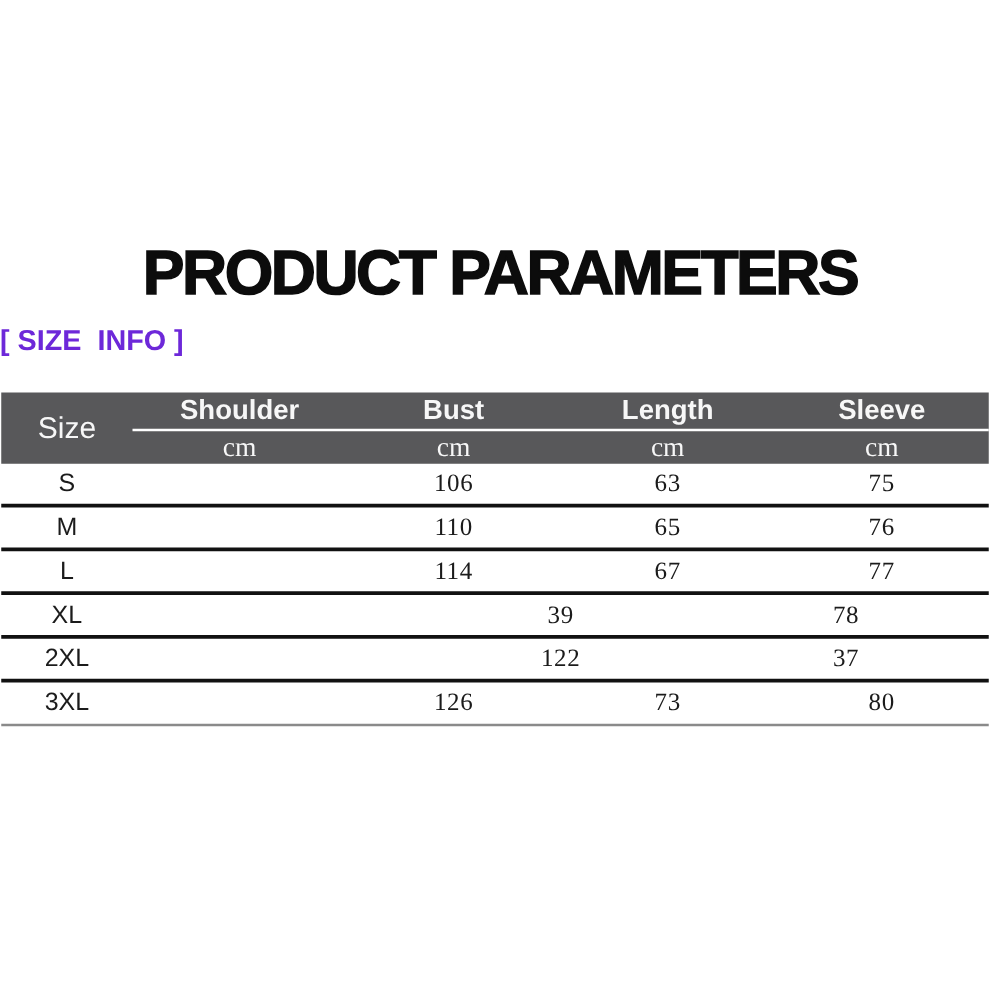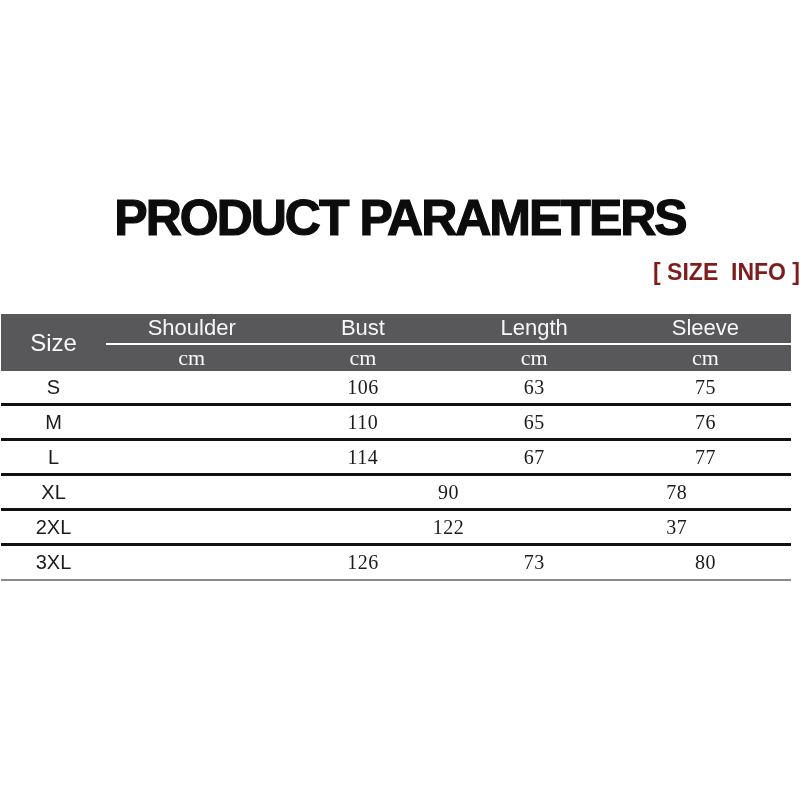--- a/index.html
+++ b/index.html
@@ -16,40 +16,41 @@
   .stage{position:relative;width:800px;height:800px;background:var(--background);}
 
   .title{
     position:absolute;top:193px;left:0;width:800px;
     text-align:center;font-size:50px;font-weight:bold;letter-spacing:-2px;
     color:#0c0c0c;line-height:1;-webkit-text-stroke:1.2px #0c0c0c;
     white-space:pre;
   }
   .subtitle{
     position:absolute;top:259px;left:0;width:800px;
-    text-align:right;font-size:23px;font-weight:bold;letter-spacing:0px;
-    color:#7f1d1d;line-height:1.2;white-space:pre;
+    text-align:left;font-size:23px;font-weight:bold;letter-spacing:0px;
+    color:#6d28d9;line-height:1.2;white-space:pre;
   }
 
   .size-table{
     position:absolute;top:314px;left:1px;width:790px;
     color:var(--body-text);
   }
   .thead{
     display:flex;height:57px;background:var(--header-bg);
     color:var(--header-text);
   }
   .corner{
     width:13.3%;display:flex;align-items:center;justify-content:center;
     font-size:24px;
   }
   .measures{flex:1;display:flex;flex-direction:column;}
   .measure-labels{
     flex:11;display:flex;align-items:center;
     border-bottom:2px solid #ffffff;
+    font-weight:bold;
   }
   .measure-units{flex:10;display:flex;align-items:center;font-family:Liberation Serif, serif;}
   .hcell{flex:1;text-align:center;font-size:22px;line-height:1;}
   .ucell{flex:1;text-align:center;font-size:22px;line-height:1;}
 
   .tbody .trow{
     display:flex;align-items:center;height:35px;
     border-bottom:3px solid var(--row-divider);
     font-size:20px;
   }
@@ -109,21 +110,21 @@
         <div class="cell-size">L</div>
         <div class="cell-val"></div>
         <div class="cell-val">114</div>
         <div class="cell-val">67</div>
         <div class="cell-val">77</div>
       </div>
 
       <div class="trow">
         <div class="cell-size">XL</div>
         <div class="cell-val"></div>
-        <div class="cell-val">90</div>
+        <div class="cell-val">39</div>
         <div class="cell-val">78</div>
       </div>
 
       <div class="trow">
         <div class="cell-size">2XL</div>
         <div class="cell-val"></div>
         <div class="cell-val">122</div>
         <div class="cell-val">37</div>
       </div>
 

